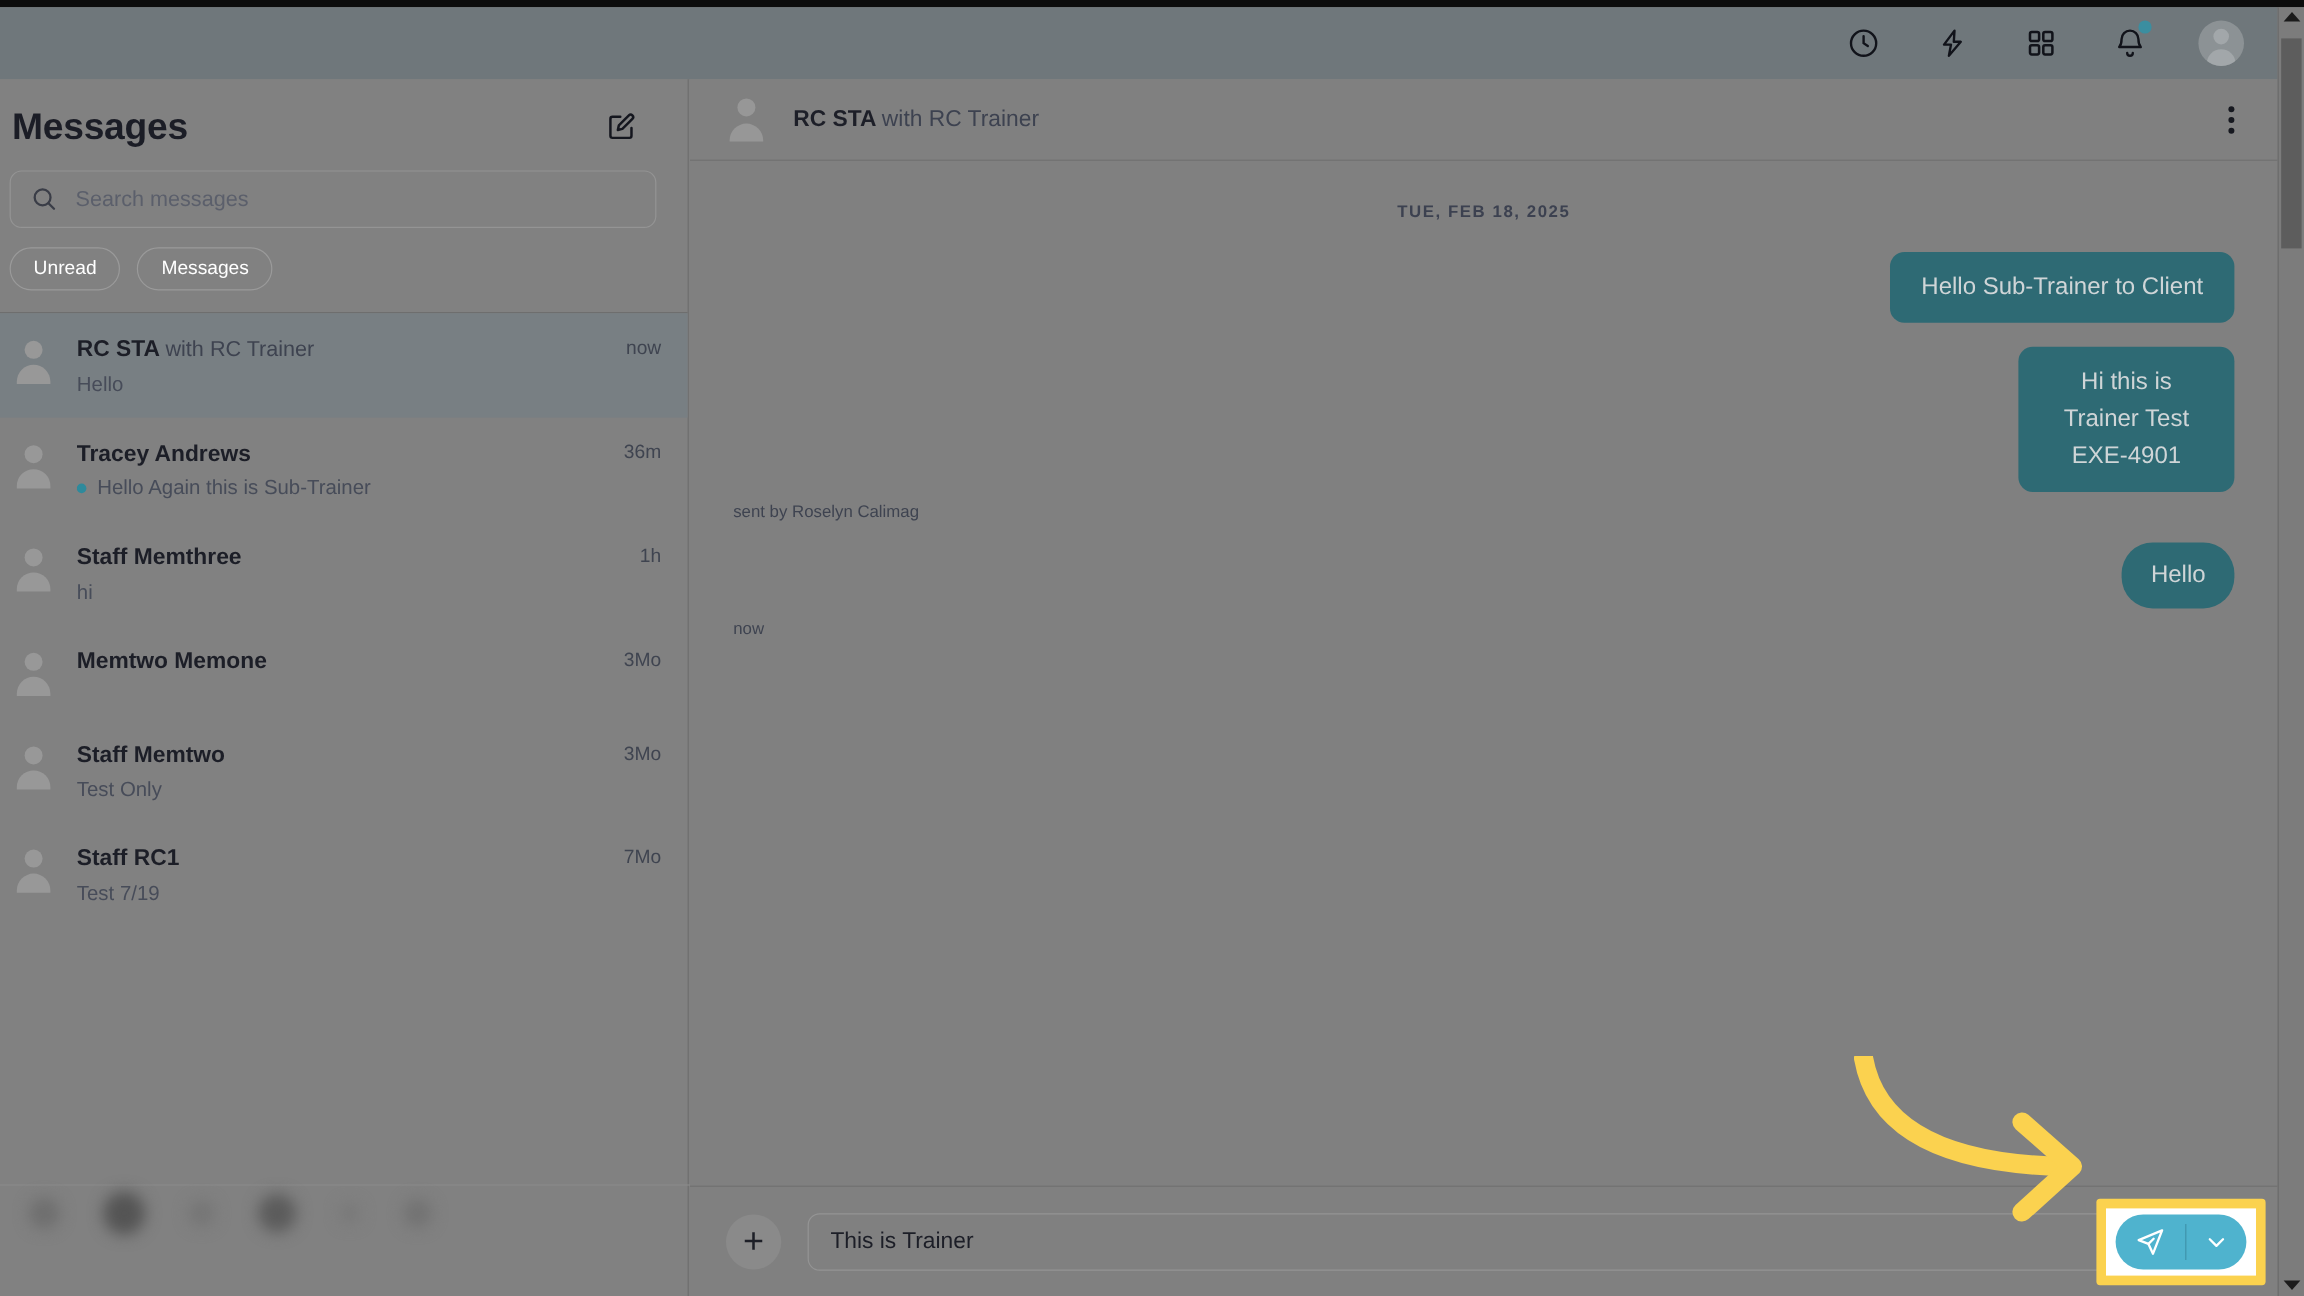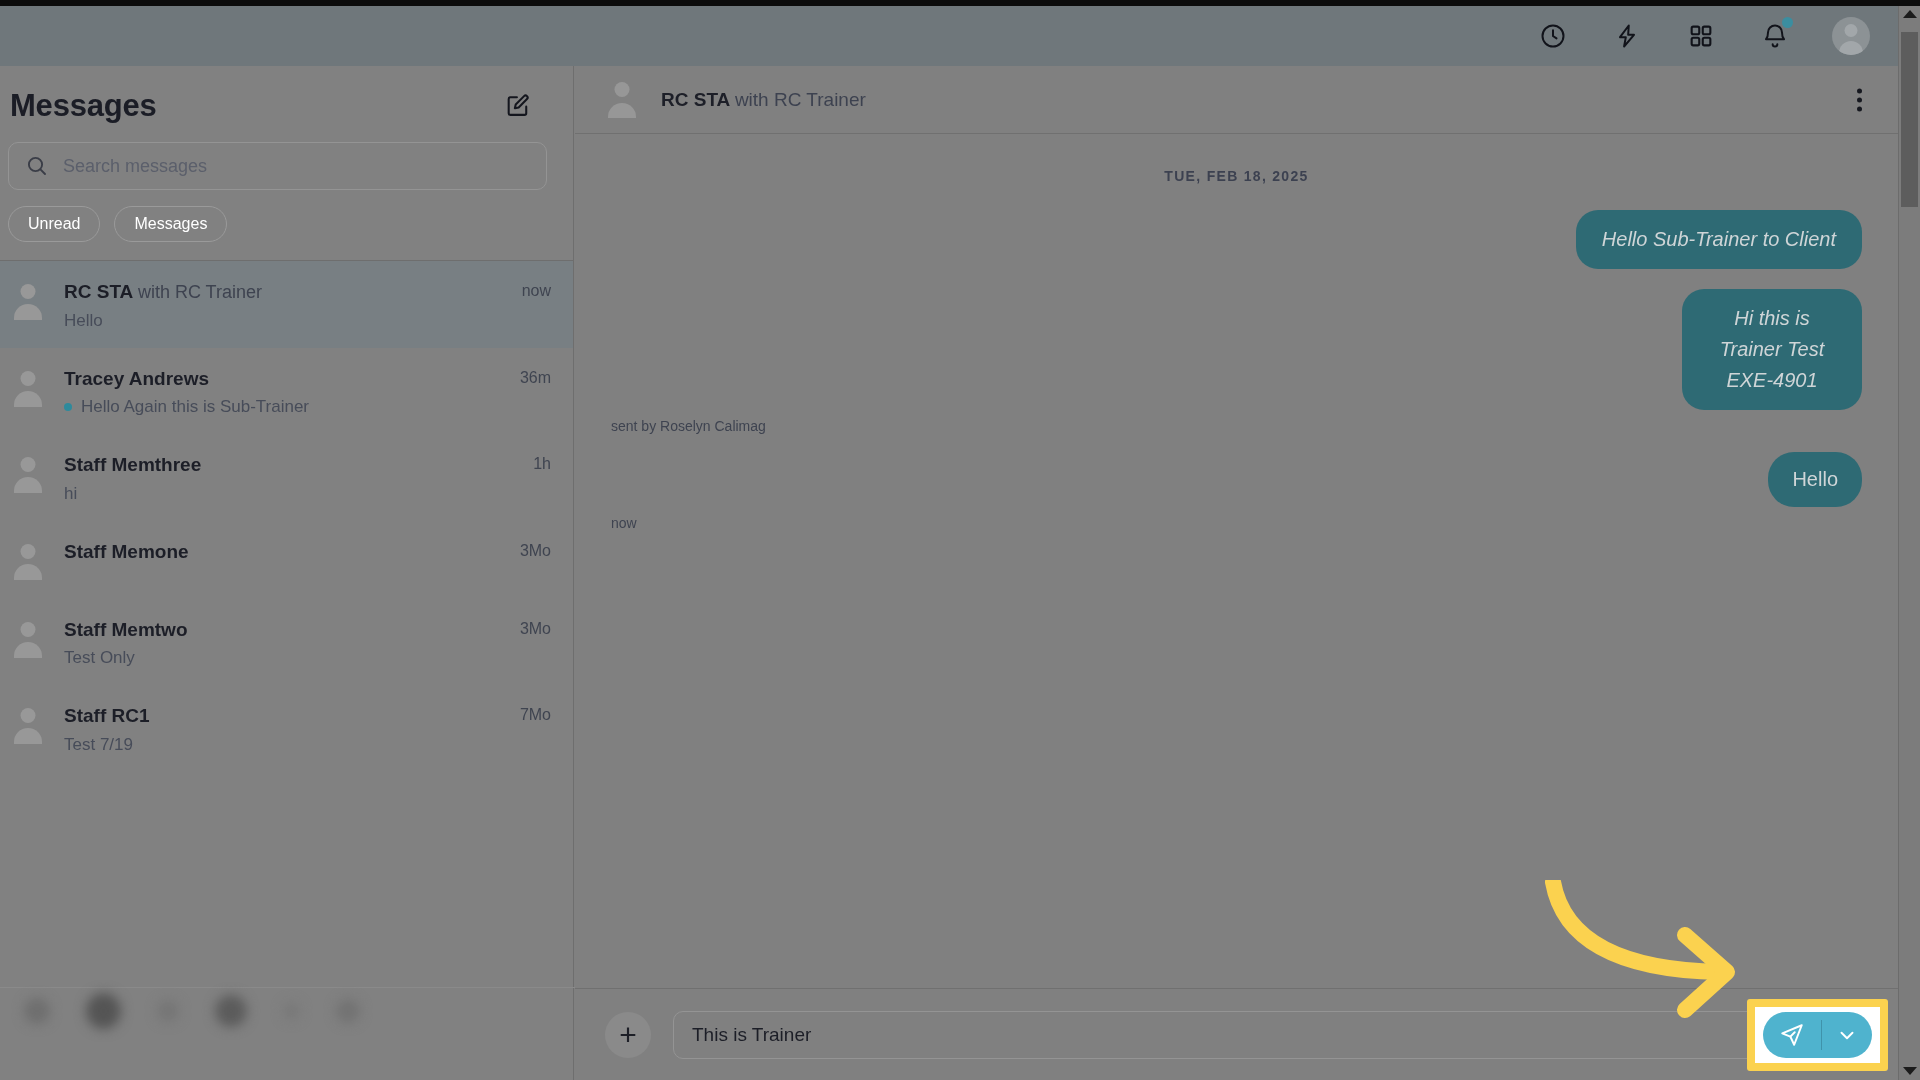--- a/index.html
+++ b/index.html
@@ -195,21 +195,21 @@
     text-align: center; font-size: 14px; letter-spacing: 1.3px;
     color: #3c4150; font-weight: 600; margin: 12px 0 26px 0;
   }
   .row { display: flex; justify-content: flex-end; margin-bottom: 6px; }
   .bubble {
     background: #2e6a74; color: #cfd5d7;
     border-radius: 26px; padding: 12px 24px;
     font-size: 20px; line-height: 1.55; max-width: 430px;
     text-align: center;
   }
-  .bubble.multiline { border-radius: 22px; padding: 14px 26px; font-style: italic; }
+  .bubble.multiline { border-radius: 12px; padding: 14px 26px; }
   .meta {
     text-align: left; font-size: 14px; color: #3e4350;
     margin: 8px 4px 18px 0; font-weight: 500;
   }
 
   
   .composer {
     height: 92px; border-top: 1px solid #707070;
     display: flex; align-items: center; gap: 22px; padding: 0 30px;
     position: relative;
@@ -360,21 +360,21 @@
             </div>
           </div>
           <div class="conv-time">1h</div>
         </div>
         <div class="conv">
           <div class="av">
             <span class="head"></span>
             <span class="body"></span>
           </div>
           <div class="conv-main">
-            <div class="conv-name"><span>Staff Memone</span></div>
+            <div class="conv-name"><span>Memtwo Memone</span></div>
           </div>
           <div class="conv-time">3Mo</div>
         </div>
         <div class="conv">
           <div class="av">
             <span class="head"></span>
             <span class="body"></span>
           </div>
           <div class="conv-main">
             <div class="conv-name"><span>Staff Memtwo</span></div>

